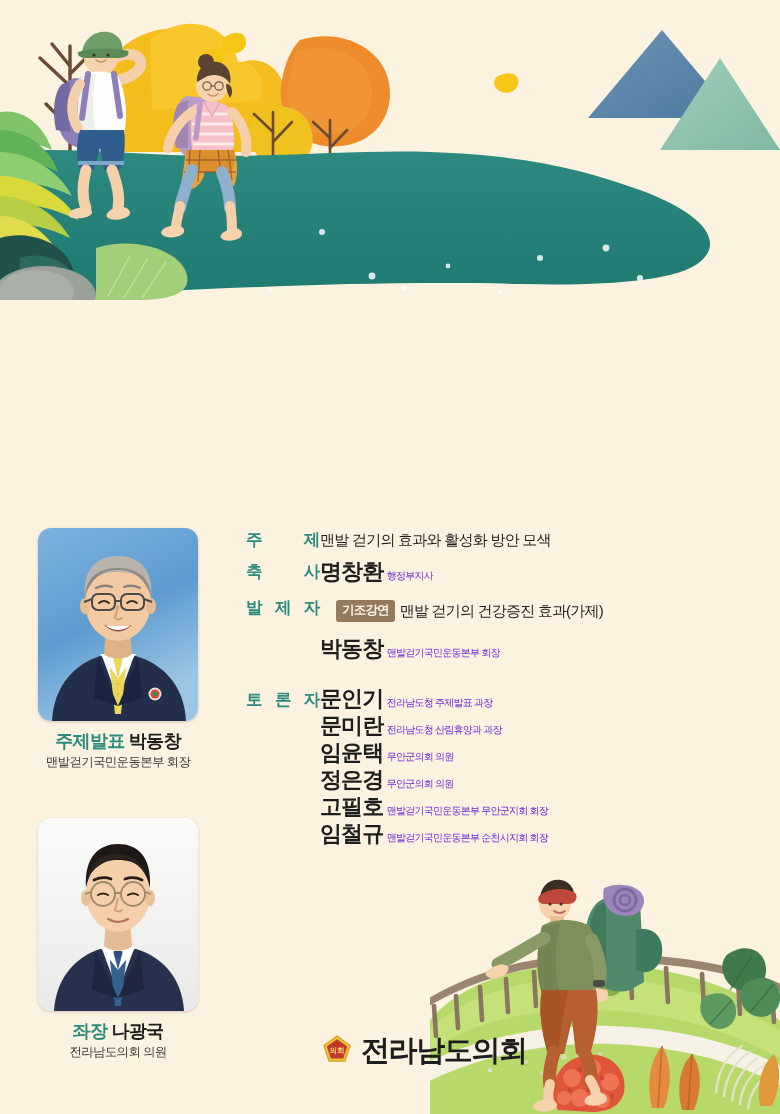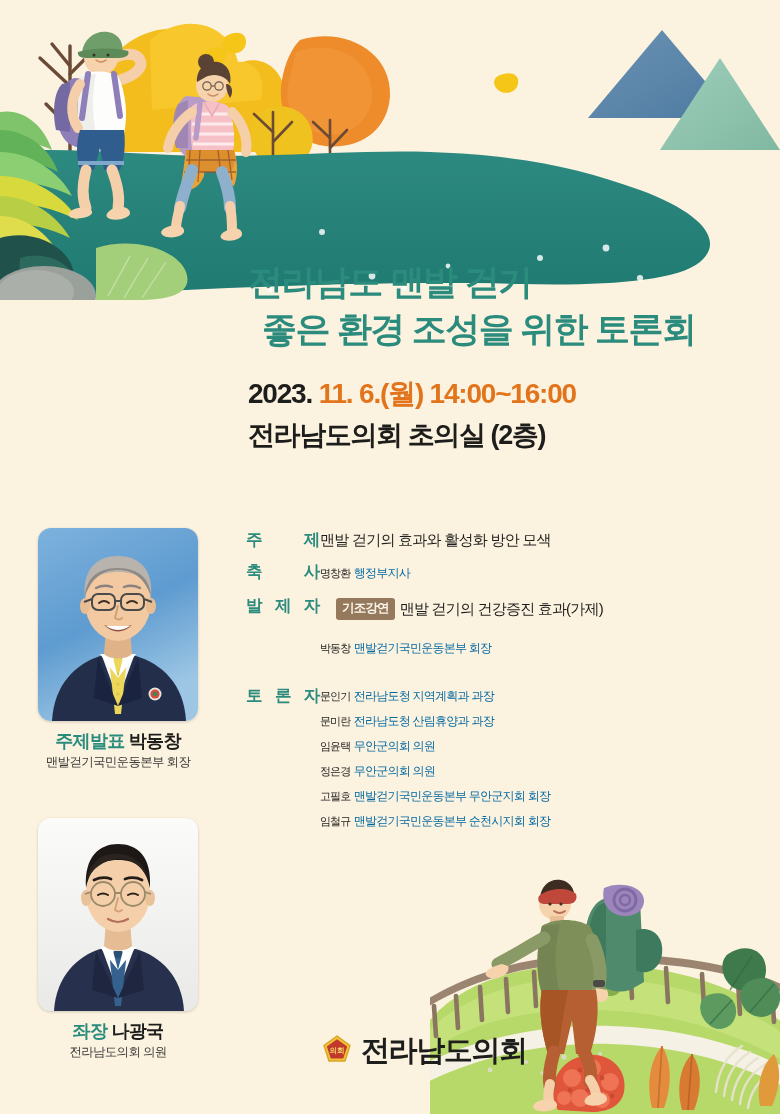--- a/index.html
+++ b/index.html
@@ -48,22 +48,22 @@
   
   .program{position:absolute;left:246px;top:528px;width:520px;}
   .row{display:flex;align-items:flex-start;margin-bottom:9px;}
   .lbl{
     color:#2b8c7e;font-weight:bold;font-size:16.5px;width:74px;flex:0 0 74px;
     letter-spacing:-.3px;line-height:23px;
   }
   .lbl.sp2{display:flex;justify-content:space-between;}
   .lbl.sp3{display:flex;justify-content:space-between;}
   .val{font-size:15px;color:#1d1d1b;line-height:23px;letter-spacing:-.75px;}
-  .val .nm{font-weight:normal;font-size:11px;letter-spacing:-.9px;}
-  .val .ttl{font-size:12px;color:#0369a1;}
+  .val .nm{font-weight:bold;font-size:22px;letter-spacing:-.9px;}
+  .val .ttl{font-size:10px;color:#6d28d9;}
   .sub-row{margin-top:4px;padding-left:16px;}
   .badge{
     display:inline-block;background:#94795d;color:#fdf6e9;font-weight:bold;
     font-size:12.5px;padding:2px 6px 3px;border-radius:3px;letter-spacing:-.8px;
     vertical-align:2px;margin-right:5px;
   }
   .badge-text{font-size:15px;letter-spacing:-.8px;color:#1d1d1b;}
   .gap{height:15px;}
 
   
@@ -251,29 +251,20 @@
 
         <path d="M180,206 C178,216 176,222 176,228" stroke="#f5cfaa" stroke-width="10" fill="none" stroke-linecap="round"></path>
         <path d="M230,206 C232,216 232,224 232,230" stroke="#f5cfaa" stroke-width="10" fill="none" stroke-linecap="round"></path>
 
         <path d="M170,226 C162,228 158,233 164,236 C170,239 182,237 184,232 C185,227 178,224 170,226 Z" fill="#f7d3ad"></path>
         <path d="M228,230 C220,233 218,238 224,240 C232,242 242,239 242,234 C242,229 236,227 228,230 Z" fill="#f7d3ad"></path>
       </g>
     </svg>
   </div>
 
-  <div class="title-wrap">
-    <div class="t-line l1">전라남도 맨발 걷기</div>
-    <div class="t-line l2">좋은 환경 조성을 위한 토론회</div>
-    <div class="date-line">
-      <span>2023.</span>
-      <span class="orange">11. 6.(월) 14:00~16:00</span>
-    </div>
-    <div class="place-line">전라남도의회 초의실 (2층)</div>
-  </div>
 
   <div class="photo-card" style="left:38px;top:528px;">
     <div class="photo-frame">
       <svg width="160" height="193" viewBox="0 0 160 193">
         <defs>
           <linearGradient id="bgBlue" x1="0" y1="0" x2="0.4" y2="1">
             <stop offset="0%" stop-color="#7db2dd"></stop>
             <stop offset="55%" stop-color="#5e9bd0"></stop>
             <stop offset="100%" stop-color="#9cc6e4"></stop>
           </linearGradient>
@@ -447,21 +438,21 @@
 
     <div style="display:flex;">
       <div class="lbl sp3" style="line-height:25px;">
         <span>토</span>
         <span>론</span>
         <span>자</span>
       </div>
       <div style="flex:1;">
         <div class="val">
           <span class="nm">문인기</span>
-          <span class="ttl">전라남도청 지역계획과 과장</span>
+          <span class="ttl">전라남도청 주제발표 과장</span>
         </div>
         <div class="val">
           <span class="nm">문미란</span>
           <span class="ttl">전라남도청 산림휴양과 과장</span>
         </div>
         <div class="val">
           <span class="nm">임윤택</span>
           <span class="ttl">무안군의회 의원</span>
         </div>
         <div class="val">

